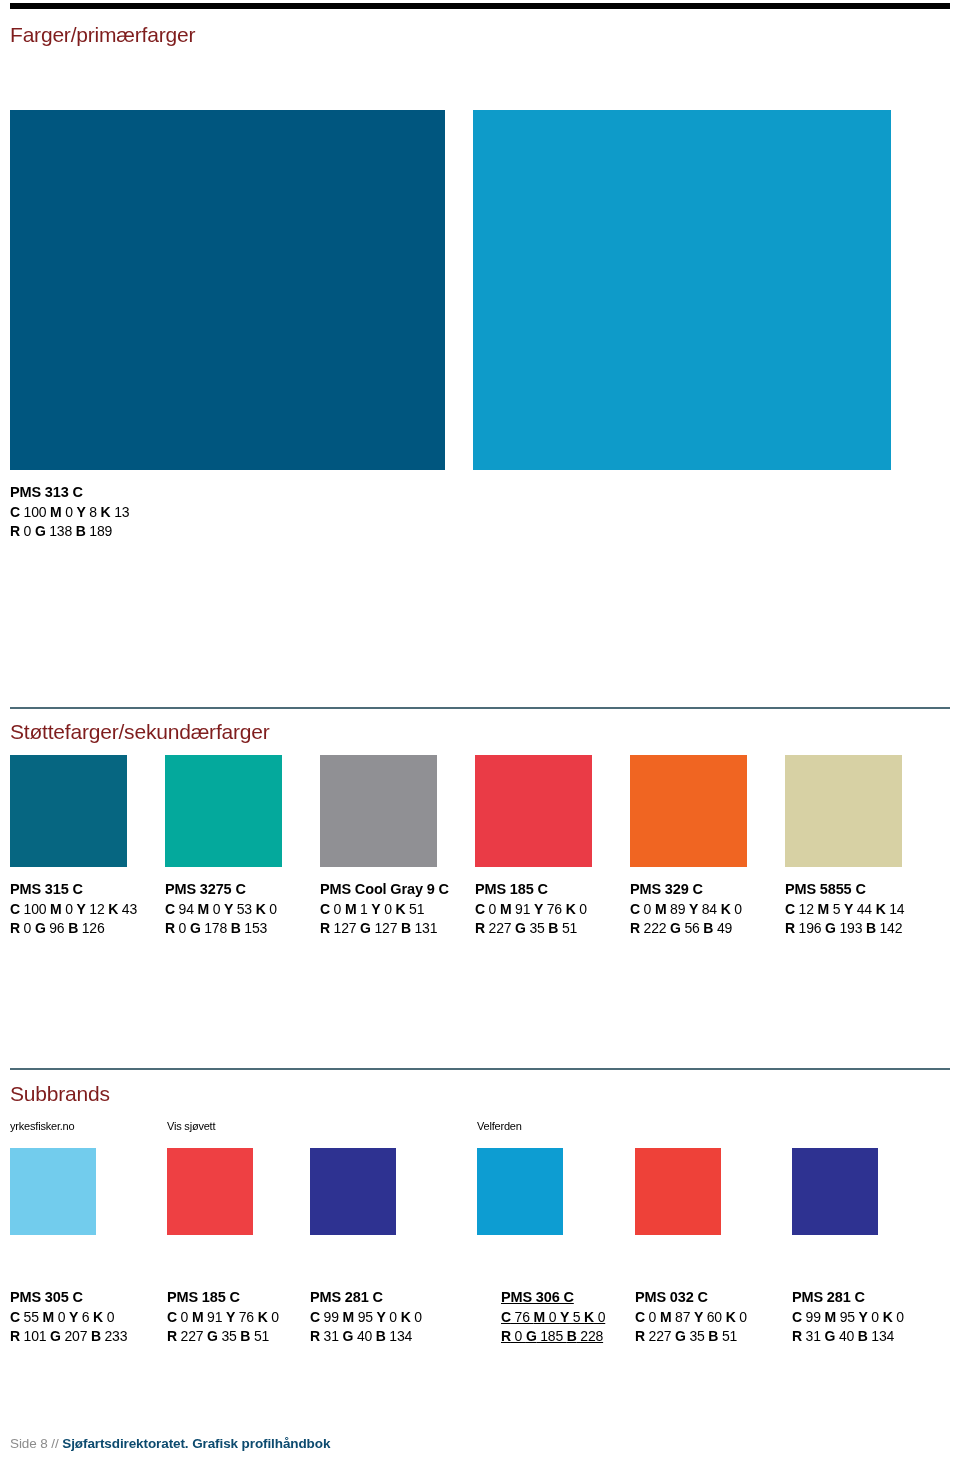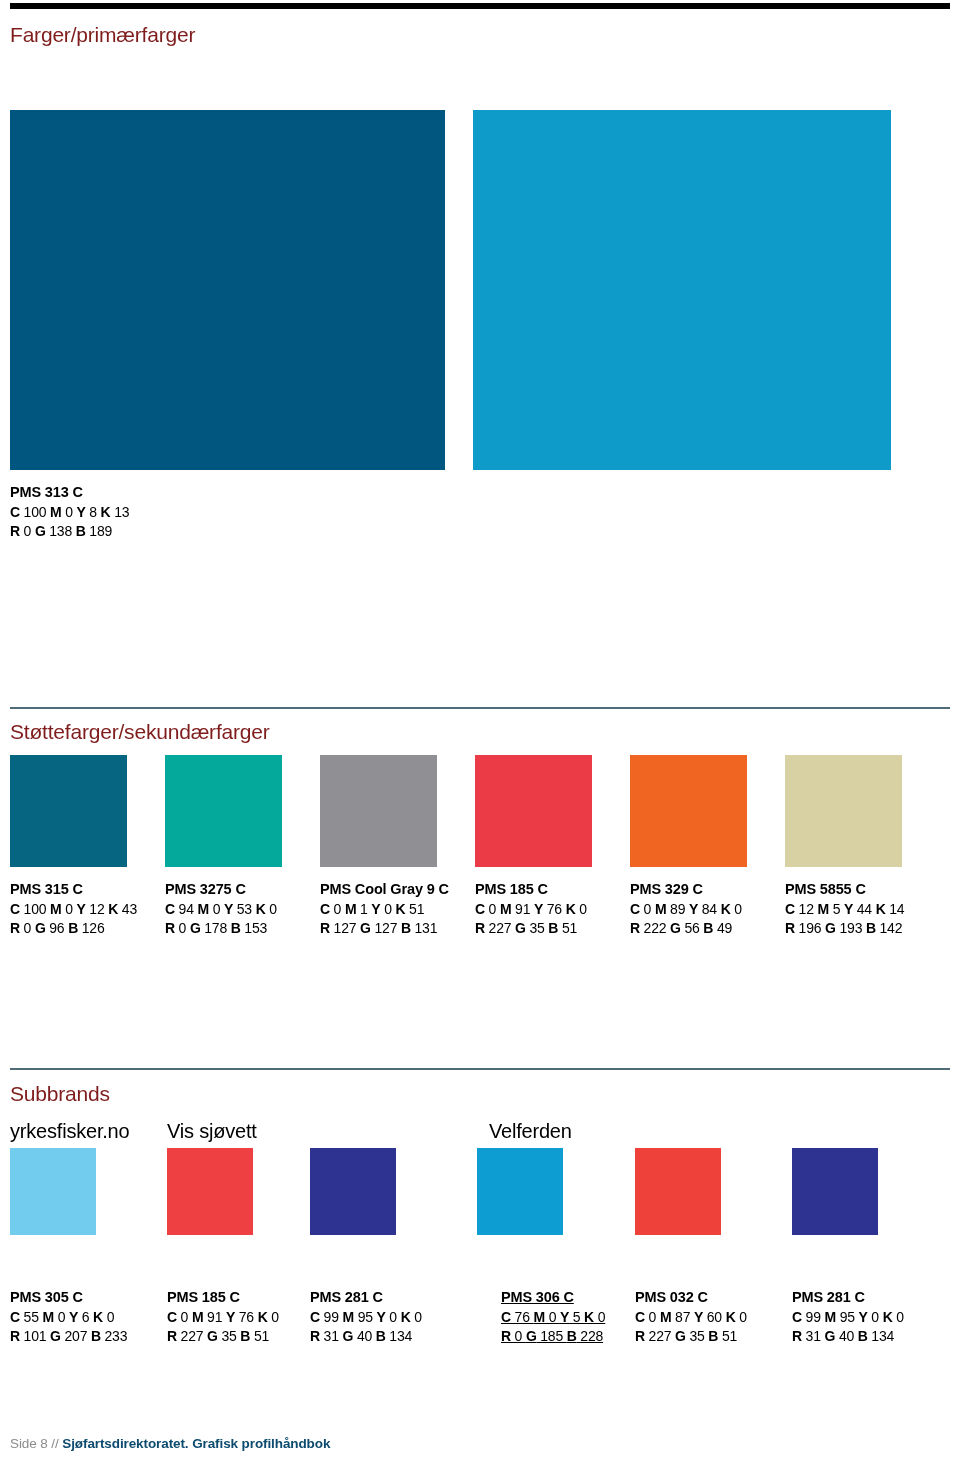--- a/index.html
+++ b/index.html
@@ -131,27 +131,27 @@
   .subbrand-names {
     position: absolute;
     left: 10px;
     top: 1120px;
     width: 950px;
     height: 20px;
   }
   .subbrand-name {
     position: absolute;
     top: 0;
-    font-size: 20px;
+    font-size: 11px;
     letter-spacing: -0.2px;
     white-space: nowrap;
   }
   .subbrand-name.n0 { left: 0px;   }
   .subbrand-name.n1 { left: 157px; }
-  .subbrand-name.n2 { left: 467px; margin-left: 12px; }
+  .subbrand-name.n2 { left: 467px; }
 
   .subbrand-swatches {
     position: absolute;
     left: 10px;
     top: 1148px;
     width: 950px;
     height: 87px;
   }
   .subbrand-swatch {
     position: absolute;

